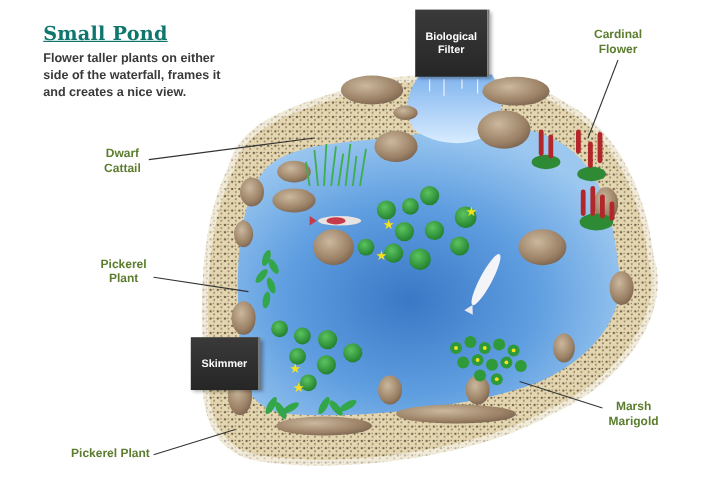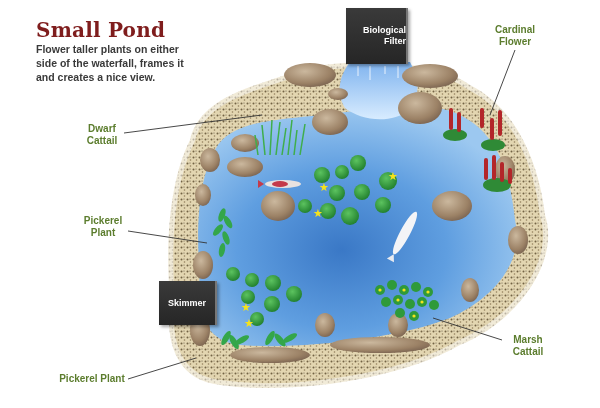--- a/index.html
+++ b/index.html
@@ -1,22 +1,22 @@
 <!DOCTYPE html>
 <html><head>
 <meta charset="utf-8">
 <style>
   html, body { margin: 0; padding: 0; background: #ffffff; }
   body { width: 600px; height: 408px; position: relative; overflow: hidden; font-family: "Liberation Sans", sans-serif; }
   .stage { position: absolute; left: 0; top: 0; width: 600px; height: 408px; }
   svg.art { position: absolute; left: 0; top: 0; }
-  .title { position: absolute; left: 36px; top: 18px; font-family: "DejaVu Serif", serif; font-weight: bold; font-size: 20px; color: #7f1d1d; letter-spacing: 0.2px; }
+  .title { position: absolute; left: 36px; top: 18px; font-family: "DejaVu Serif", serif; font-weight: bold; font-size: 16px; color: #0f766e; letter-spacing: 0.2px; text-decoration: underline; }
   .desc { position: absolute; left: 36px; top: 42px; width: 150px; font-size: 10.5px; font-weight: bold; line-height: 14px; color: #3a3a3a; }
   .label { position: absolute; font-size: 10px; font-weight: bold; line-height: 12px; color: #5c7d2e; text-align: center; }
-  .box { position: absolute; background: linear-gradient(#3a3a3a, #262626); color: #ffffff; font-size: 9px; font-weight: bold; display: flex; align-items: center; justify-content: center; text-align: right; line-height: 11px; box-shadow: 2px 2px 3px rgba(0,0,0,0.35); border-right: 2px solid #777; }
+  .box { position: absolute; background: linear-gradient(#3a3a3a, #262626); color: #ffffff; font-size: 9px; font-weight: bold; display: flex; align-items: center; justify-content: center; text-align: center; line-height: 11px; box-shadow: 2px 2px 3px rgba(0,0,0,0.35); border-right: 2px solid #777; }
 </style>
 </head>
 <body>
 
 <div class="stage">
 
   <svg class="art" width="600" height="408" viewBox="0 0 600 408">
     <defs>
       <radialGradient id="gravelGrad" cx="50%" cy="55%" r="55%">
         <stop offset="70%" stop-color="#cdb98a"></stop>
@@ -210,14 +210,14 @@
     <span>Biological Filter</span>
   </div>
   <div class="box" style="left:131px; top:281px; width:56px; height:44px;margin-left:28px;">
     <span>Skimmer</span>
   </div>
 
   <div class="label" style="left:490px; top:24px; width:50px;">Cardinal Flower</div>
   <div class="label" style="left:82px; top:123px; width:40px;">Dwarf Cattail</div>
   <div class="label" style="left:80px; top:215px; width:46px;">Pickerel Plant</div>
   <div class="label" style="left:56px; top:373px; width:72px; white-space:nowrap;">Pickerel Plant</div>
-  <div class="label" style="left:504px; top:334px; width:48px;">Marsh Cattail</div>
+  <div class="label" style="left:504px; top:334px; width:48px;">Marsh Marigold</div>
 </div>
 
 </body></html>

